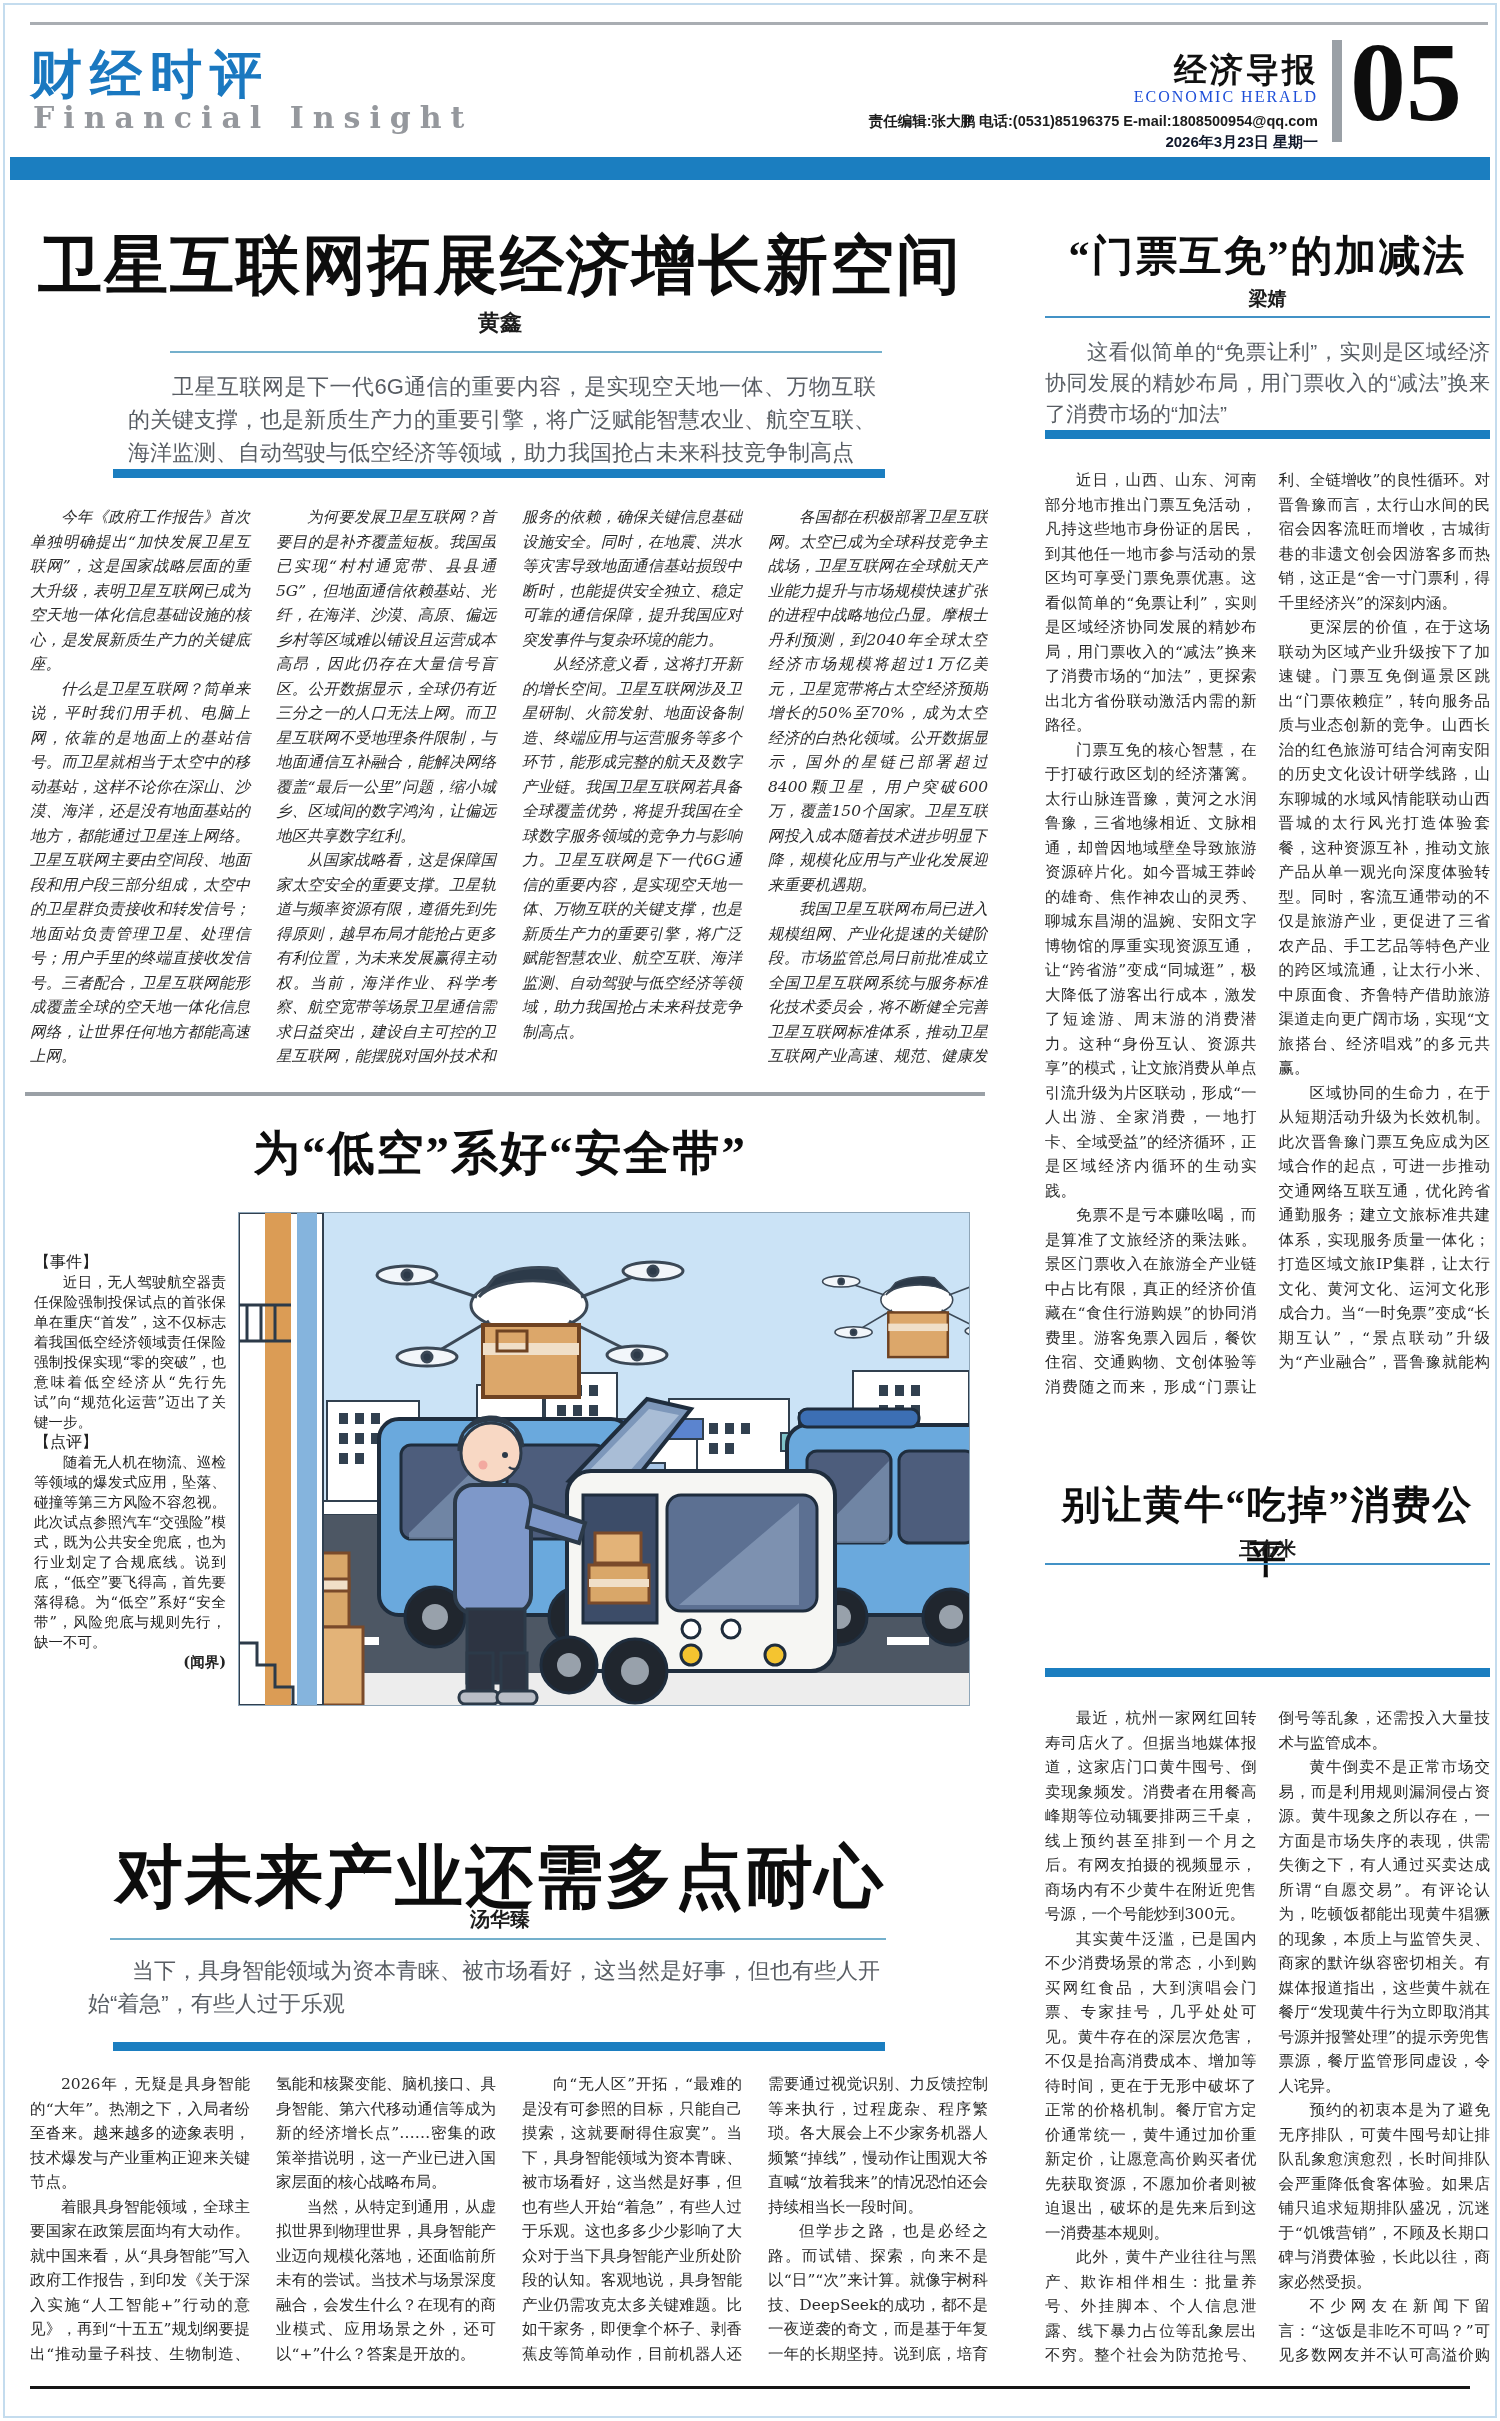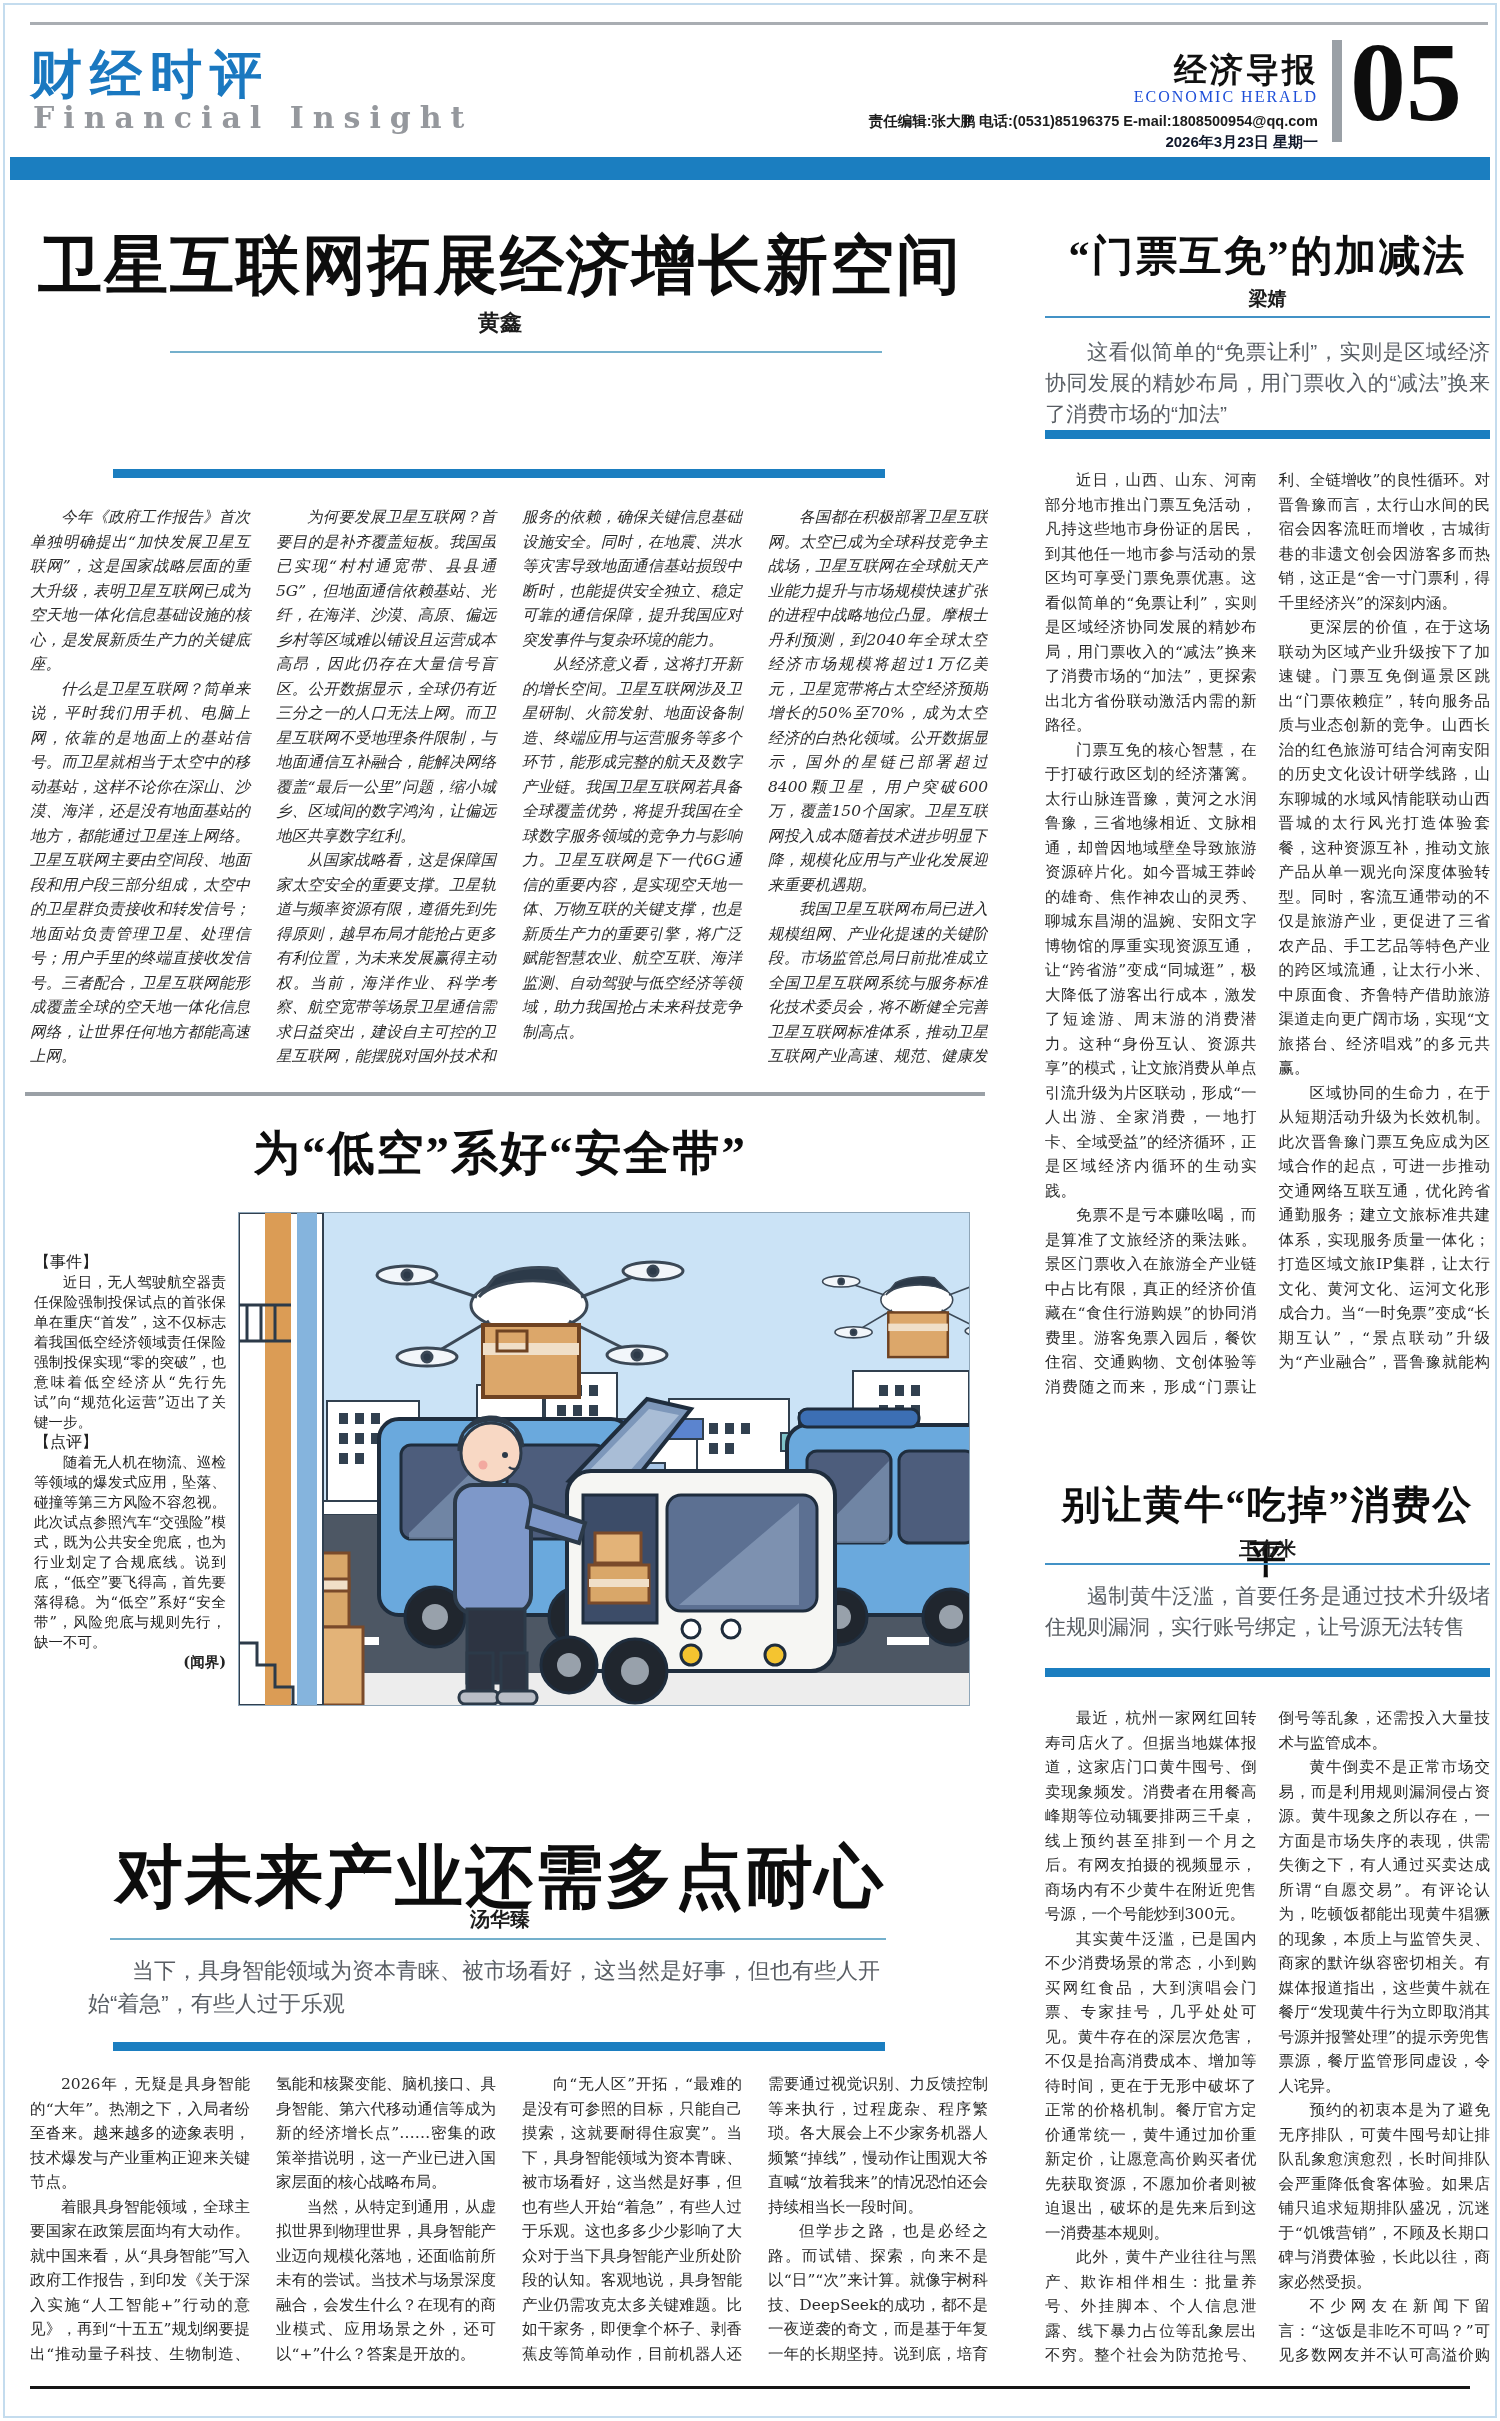--- a/index.html
+++ b/index.html
@@ -88,20 +88,23 @@
   <div class="abs paper-en">ECONOMIC HERALD</div>
   <div class="abs editor-line">责任编辑:张大鹏  电话:(0531)85196375  E-mail:1808500954@qq.com</div>
   <div class="abs date-line">2026年3月23日  星期一</div>
   <div class="abs pageno-bar"></div>
   <div class="abs pageno">05</div>
   <div class="abs header-band" style="background:#1b7ec0;"></div>
 
   <div class="abs headline main-title">卫星互联网拓展经济增长新空间</div>
   <div class="abs byline main-byline">黄鑫</div>
   <div class="abs rule-thin main-rule"></div>
+  <div class="abs lead main-lead">
+    <p>卫星互联网是下一代6G通信的重要内容，是实现空天地一体、万物互联的关键支撑，也是新质生产力的重要引擎，将广泛赋能智慧农业、航空互联、海洋监测、自动驾驶与低空经济等领域，助力我国抢占未来科技竞争制高点</p>
+  </div>
   <div class="abs bar-thick main-bar" style="background:#1b7ec0;"></div>
   <div class="abs body-cols cols4 main-body">
     <p>今年《政府工作报告》首次单独明确提出“加快发展卫星互联网”，这是国家战略层面的重大升级，表明卫星互联网已成为空天地一体化信息基础设施的核心，是发展新质生产力的关键底座。</p>
     <p>什么是卫星互联网？简单来说，平时我们用手机、电脑上网，依靠的是地面上的基站信号。而卫星就相当于太空中的移动基站，这样不论你在深山、沙漠、海洋，还是没有地面基站的地方，都能通过卫星连上网络。卫星互联网主要由空间段、地面段和用户段三部分组成，太空中的卫星群负责接收和转发信号；地面站负责管理卫星、处理信号；用户手里的终端直接收发信号。三者配合，卫星互联网能形成覆盖全球的空天地一体化信息网络，让世界任何地方都能高速上网。</p>
     <p>为何要发展卫星互联网？首要目的是补齐覆盖短板。我国虽已实现“村村通宽带、县县通5G”，但地面通信依赖基站、光纤，在海洋、沙漠、高原、偏远乡村等区域难以铺设且运营成本高昂，因此仍存在大量信号盲区。公开数据显示，全球仍有近三分之一的人口无法上网。而卫星互联网不受地理条件限制，与地面通信互补融合，能解决网络覆盖“最后一公里”问题，缩小城乡、区域间的数字鸿沟，让偏远地区共享数字红利。</p>
     <p>从国家战略看，这是保障国家太空安全的重要支撑。卫星轨道与频率资源有限，遵循先到先得原则，越早布局才能抢占更多有利位置，为未来发展赢得主动权。当前，海洋作业、科学考察、航空宽带等场景卫星通信需求日益突出，建设自主可控的卫星互联网，能摆脱对国外技术和服务的依赖，确保关键信息基础设施安全。同时，在地震、洪水等灾害导致地面通信基站损毁中断时，也能提供安全独立、稳定可靠的通信保障，提升我国应对突发事件与复杂环境的能力。</p>
     <p>从经济意义看，这将打开新的增长空间。卫星互联网涉及卫星研制、火箭发射、地面设备制造、终端应用与运营服务等多个环节，能形成完整的航天及数字产业链。我国卫星互联网若具备全球覆盖优势，将提升我国在全球数字服务领域的竞争力与影响力。卫星互联网是下一代6G通信的重要内容，是实现空天地一体、万物互联的关键支撑，也是新质生产力的重要引擎，将广泛赋能智慧农业、航空互联、海洋监测、自动驾驶与低空经济等领域，助力我国抢占未来科技竞争制高点。</p>
     <p>各国都在积极部署卫星互联网。太空已成为全球科技竞争主战场，卫星互联网在全球航天产业能力提升与市场规模快速扩张的进程中战略地位凸显。摩根士丹利预测，到2040年全球太空经济市场规模将超过1万亿美元，卫星宽带将占太空经济预期增长的50%至70%，成为太空经济的白热化领域。公开数据显示，国外的星链已部署超过8400颗卫星，用户突破600万，覆盖150个国家。卫星互联网投入成本随着技术进步明显下降，规模化应用与产业化发展迎来重要机遇期。</p>
     <p>我国卫星互联网布局已进入规模组网、产业化提速的关键阶段。市场监管总局日前批准成立全国卫星互联网系统与服务标准化技术委员会，将不断健全完善卫星互联网标准体系，推动卫星互联网产业高速、规范、健康发展。我国积极申请轨道与频率资源，星座组网加速、发射频次提升，为卫星互联网建设打下坚实基础。未来还需在规模、成本、频轨、产业链、生态等方面加快突破，解决终端设备性能等技术瓶颈，全面提升自主可控水平与国际竞争力。</p>
 
@@ -329,23 +332,20 @@
     <p>门票互免的核心智慧，在于打破行政区划的经济藩篱。太行山脉连晋豫，黄河之水润鲁豫，三省地缘相近、文脉相通，却曾因地域壁垒导致旅游资源碎片化。如今晋城王莽岭的雄奇、焦作神农山的灵秀、聊城东昌湖的温婉、安阳文字博物馆的厚重实现资源互通，让“跨省游”变成“同城逛”，极大降低了游客出行成本，激发了短途游、周末游的消费潜力。这种“身份互认、资源共享”的模式，让文旅消费从单点引流升级为片区联动，形成“一人出游、全家消费，一地打卡、全域受益”的经济循环，正是区域经济内循环的生动实践。</p>
     <p>免票不是亏本赚吆喝，而是算准了文旅经济的乘法账。景区门票收入在旅游全产业链中占比有限，真正的经济价值藏在“食住行游购娱”的协同消费里。游客免票入园后，餐饮住宿、交通购物、文创体验等消费随之而来，形成“门票让利、全链增收”的良性循环。对晋鲁豫而言，太行山水间的民宿会因客流旺而增收，古城街巷的非遗文创会因游客多而热销，这正是“舍一寸门票利，得千里经济兴”的深刻内涵。</p>
     <p>更深层的价值，在于这场联动为区域产业升级按下了加速键。门票互免倒逼景区跳出“门票依赖症”，转向服务品质与业态创新的竞争。山西长治的红色旅游可结合河南安阳的历史文化设计研学线路，山东聊城的水域风情能联动山西晋城的太行风光打造体验套餐，这种资源互补，推动文旅产品从单一观光向深度体验转型。同时，客流互通带动的不仅是旅游产业，更促进了三省农产品、手工艺品等特色产业的跨区域流通，让太行小米、中原面食、齐鲁特产借助旅游渠道走向更广阔市场，实现“文旅搭台、经济唱戏”的多元共赢。</p>
     <p>区域协同的生命力，在于从短期活动升级为长效机制。此次晋鲁豫门票互免应成为区域合作的起点，可进一步推动交通网络互联互通，优化跨省通勤服务；建立文旅标准共建体系，实现服务质量一体化；打造区域文旅IP集群，让太行文化、黄河文化、运河文化形成合力。当“一时免票”变成“长期互认”，“景点联动”升级为“产业融合”，晋鲁豫就能构筑起独具特色的文旅经济生态圈。</p>
 
   </div>
 
   <div class="abs headline sca-title2">别让黄牛“吃掉”消费公平</div>
   <div class="abs byline sca-byline">王布米</div>
   <div class="abs rule-thin sca-rule"></div>
-  <div class="abs lead sca-lead">
-    <p>遏制黄牛泛滥，首要任务是通过技术升级堵住规则漏洞，实行账号绑定，让号源无法转售</p>
-  </div>
   <div class="abs bar-thick sca-bar" style="background:#1b7ec0;"></div>
   <div class="abs body-cols cols2 sca-body">
     <p>最近，杭州一家网红回转寿司店火了。但据当地媒体报道，这家店门口黄牛囤号、倒卖现象频发。消费者在用餐高峰期等位动辄要排两三千桌，线上预约甚至排到一个月之后。有网友拍摄的视频显示，商场内有不少黄牛在附近兜售号源，一个号能炒到300元。</p>
     <p>其实黄牛泛滥，已是国内不少消费场景的常态，小到购买网红食品，大到演唱会门票、专家挂号，几乎处处可见。黄牛存在的深层次危害，不仅是抬高消费成本、增加等待时间，更在于无形中破坏了正常的价格机制。餐厅官方定价通常统一，黄牛通过加价重新定价，让愿意高价购买者优先获取资源，不愿加价者则被迫退出，破坏的是先来后到这一消费基本规则。</p>
     <p>此外，黄牛产业往往与黑产、欺诈相伴相生：批量养号、外挂脚本、个人信息泄露、线下暴力占位等乱象层出不穷。整个社会为防范抢号、倒号等乱象，还需投入大量技术与监管成本。</p>
     <p>黄牛倒卖不是正常市场交易，而是利用规则漏洞侵占资源。黄牛现象之所以存在，一方面是市场失序的表现，供需失衡之下，有人通过买卖达成所谓“自愿交易”。有评论认为，吃顿饭都能出现黄牛猖獗的现象，本质上与监管失灵、商家的默许纵容密切相关。有媒体报道指出，这些黄牛就在餐厅“发现黄牛行为立即取消其号源并报警处理”的提示旁兜售票源，餐厅监管形同虚设，令人诧异。</p>
     <p>预约的初衷本是为了避免无序排队，可黄牛囤号却让排队乱象愈演愈烈，长时间排队会严重降低食客体验。如果店铺只追求短期排队盛况，沉迷于“饥饿营销”，不顾及长期口碑与消费体验，长此以往，商家必然受损。</p>
     <p>不少网友在新闻下留言：“这饭是非吃不可吗？”可见多数网友并不认可高溢价购买号源。这种“价高者得”的逻辑，让守规则、老实排队的消费者权益受损。</p>
 
   </div>

